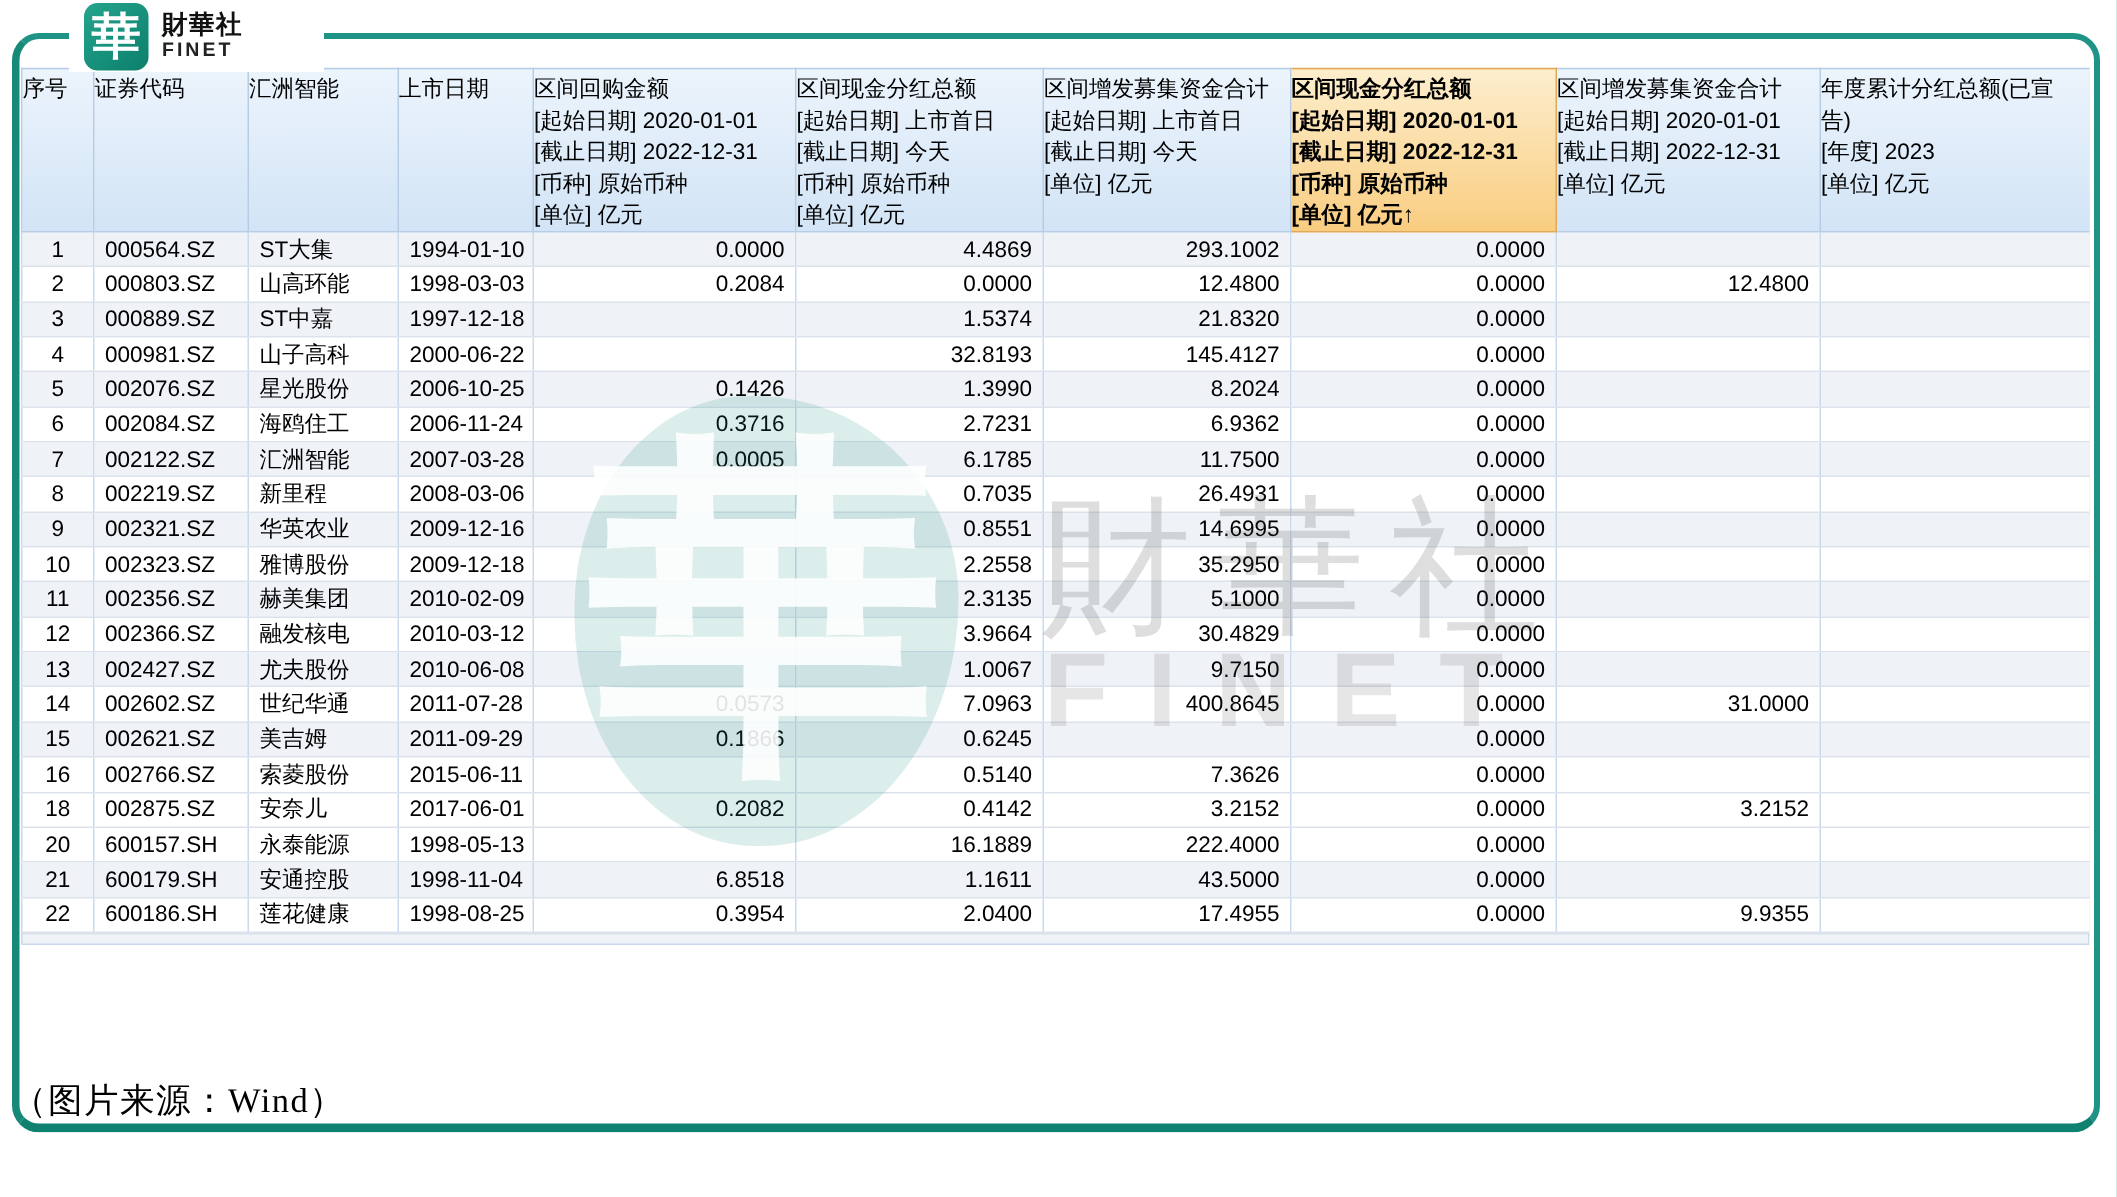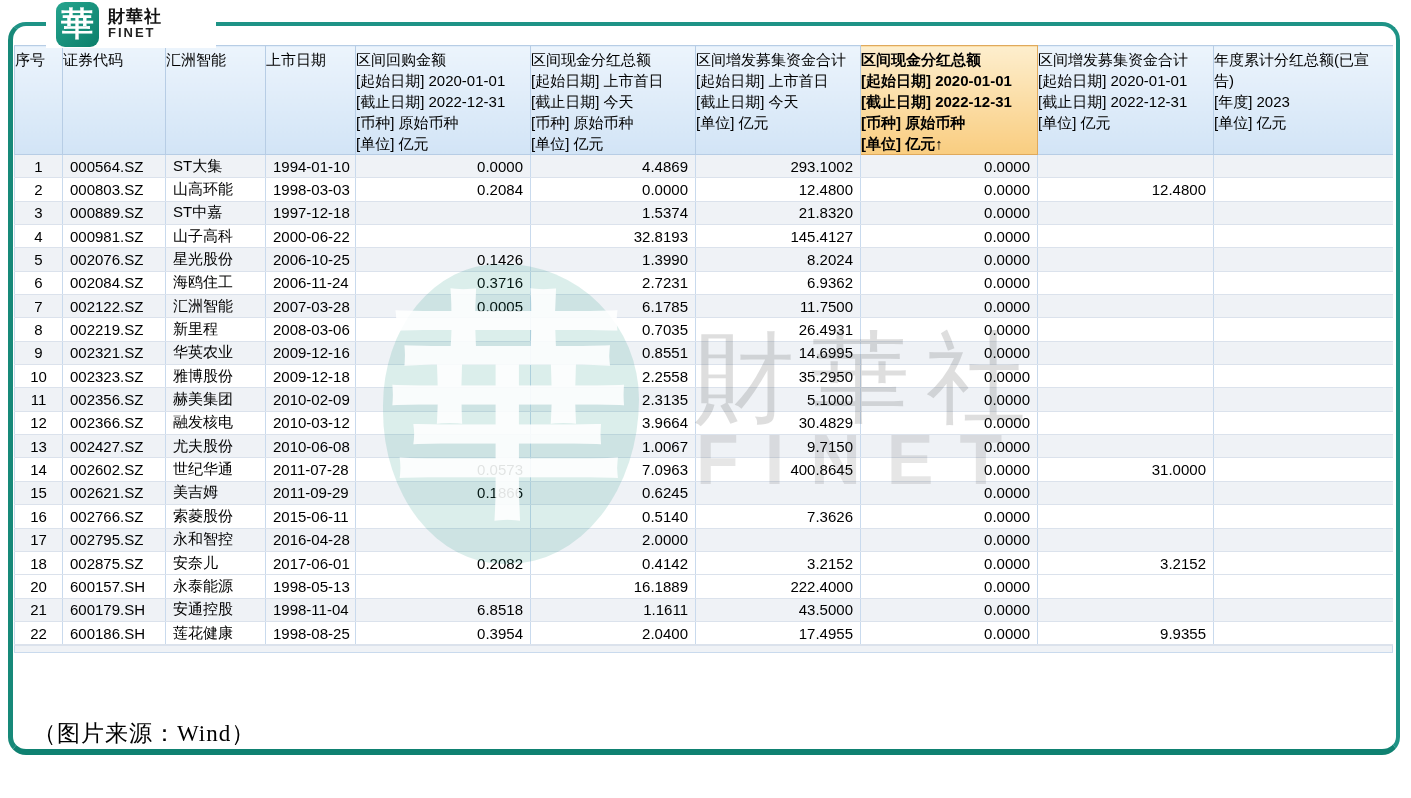--- a/index.html
+++ b/index.html
@@ -37,21 +37,21 @@
   
   .watermark { position:absolute; left:0; top:0; width:1411px; height:798px; z-index:2; pointer-events:none; }
   .wm-blob { position:absolute; left:383px; top:264px; width:256px; height:300px;
              background:rgba(32,150,133,0.16); border-radius:46% 54% 52% 48% / 48% 46% 56% 52%;
              display:flex; align-items:center; justify-content:center; }
   .wm-glyph { font-size:238px; font-weight:bold; color:rgba(255,255,255,0.88); font-family:"DejaVu Sans", sans-serif; margin-top:-10px; }
   .wm-cn { position:absolute; left:694px; top:312px; font-size:100px; letter-spacing:16px; font-weight:500; color:rgba(60,60,60,0.17); }
   .wm-en { position:absolute; left:696px; top:420px; font-size:70px; letter-spacing:26px; font-weight:bold; color:rgba(60,60,60,0.13); }
 
   
-  .caption { position:absolute; left:33px; top:718px; font-size:23px; color:#000; z-index:3;
+  .caption { position:absolute; left:8px; top:718px; font-size:23px; color:#000; z-index:3;
              font-family:"Liberation Serif", serif; letter-spacing:1px; }
 </style>
 </head>
 <body>
 
 <div class="stage">
 
   <div class="frame"></div>
 
   <div class="brand">
@@ -296,32 +296,20 @@
             <td class="l">002766.SZ</td>
             <td class="l">索菱股份</td>
             <td class="l">2015-06-11</td>
             <td class="r"></td>
             <td class="r">0.5140</td>
             <td class="r">7.3626</td>
             <td class="r">0.0000</td>
             <td class="r"></td>
             <td class="r"></td>
           </tr>
-          <tr class="odd">
-            <td class="c">17</td>
-            <td class="l">002795.SZ</td>
-            <td class="l">永和智控</td>
-            <td class="l">2016-04-28</td>
-            <td class="r"></td>
-            <td class="r">2.0000</td>
-            <td class="r"></td>
-            <td class="r">0.0000</td>
-            <td class="r"></td>
-            <td class="r"></td>
-          </tr>
           <tr class="even">
             <td class="c">18</td>
             <td class="l">002875.SZ</td>
             <td class="l">安奈儿</td>
             <td class="l">2017-06-01</td>
             <td class="r">0.2082</td>
             <td class="r">0.4142</td>
             <td class="r">3.2152</td>
             <td class="r">0.0000</td>
             <td class="r">3.2152</td>

